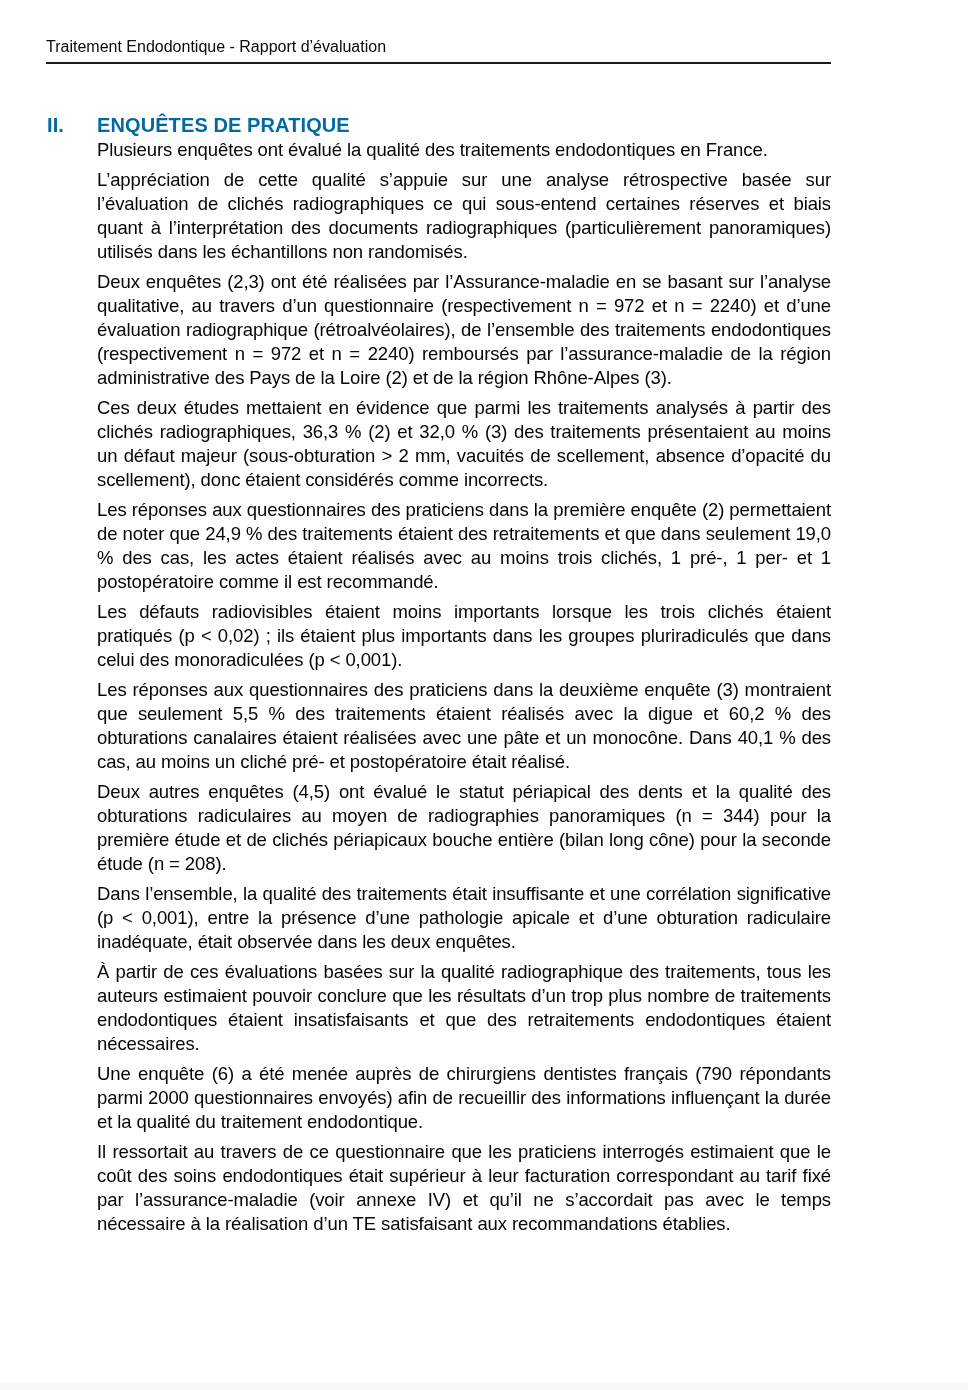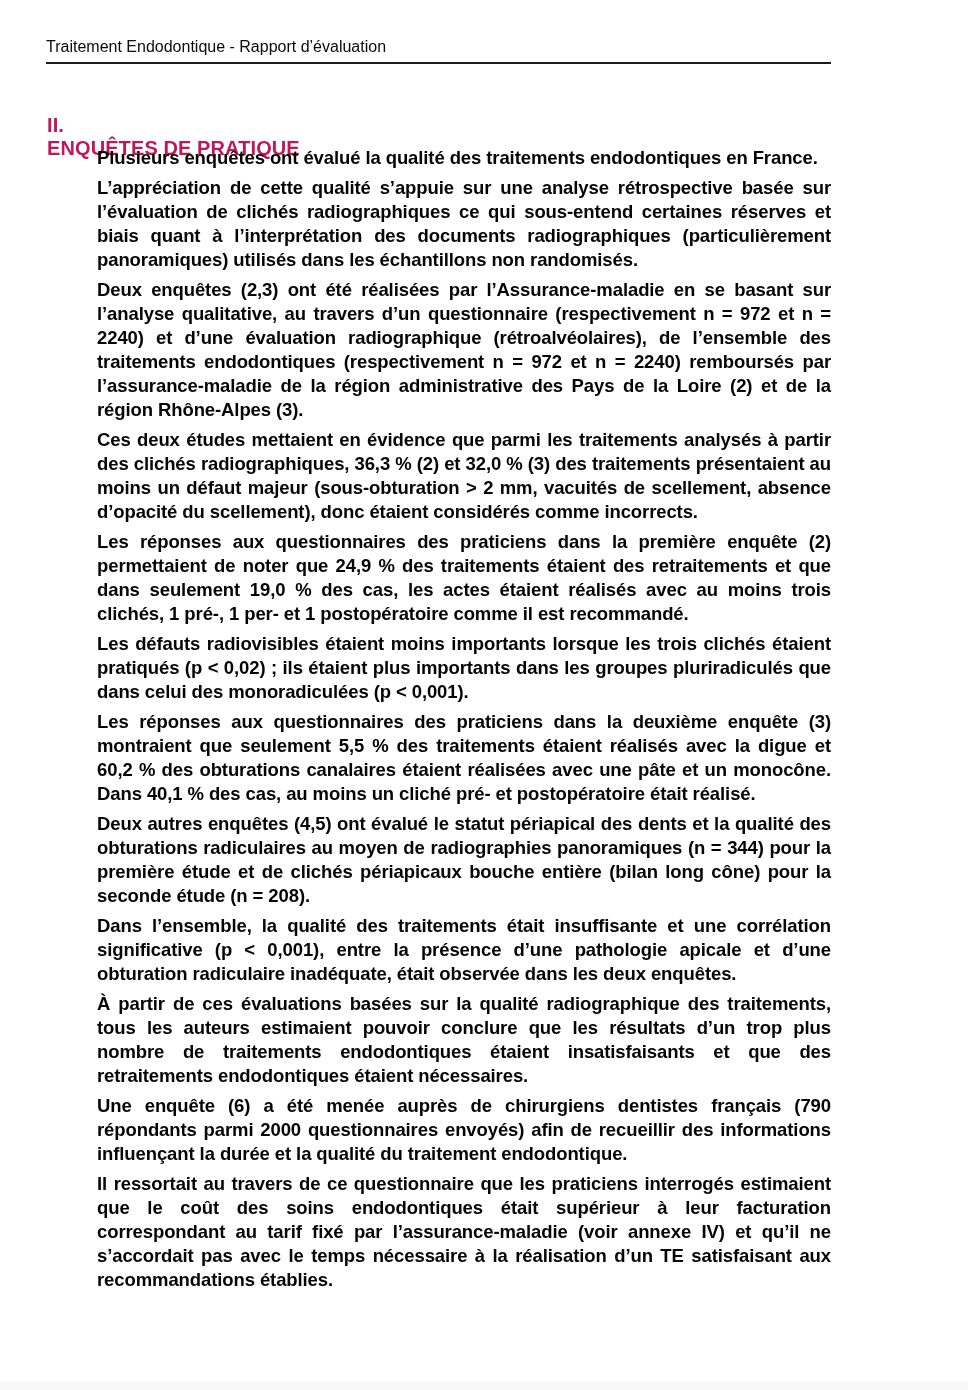--- a/index.html
+++ b/index.html
@@ -36,34 +36,32 @@
     border-top: 2px solid #1c1c1c;
     margin: 0;
   }
   .section-heading {
     position: absolute;
     top: 114px;
     left: 47px;
     font-size: 20px;
     font-weight: bold;
     letter-spacing: 0.1px;
-    color: #be185d;
+    color: #0369a1;
     display: flex;
-    flex-direction: column;
   }
   .section-number {
     display: inline-block;
     width: 50px;
   }
   .body-text {
     position: absolute;
-    top: 146px;
+    top: 138px;
     left: 97px;
     width: 734px;
-    font-weight: bold;
   }
   .body-text p {
     margin: 0 0 6px 0;
     font-size: 18.5px;
     line-height: 24px;
     letter-spacing: -0.1px;
     text-align: justify;
     color: #050505;
   }
   .bottom-strip {

